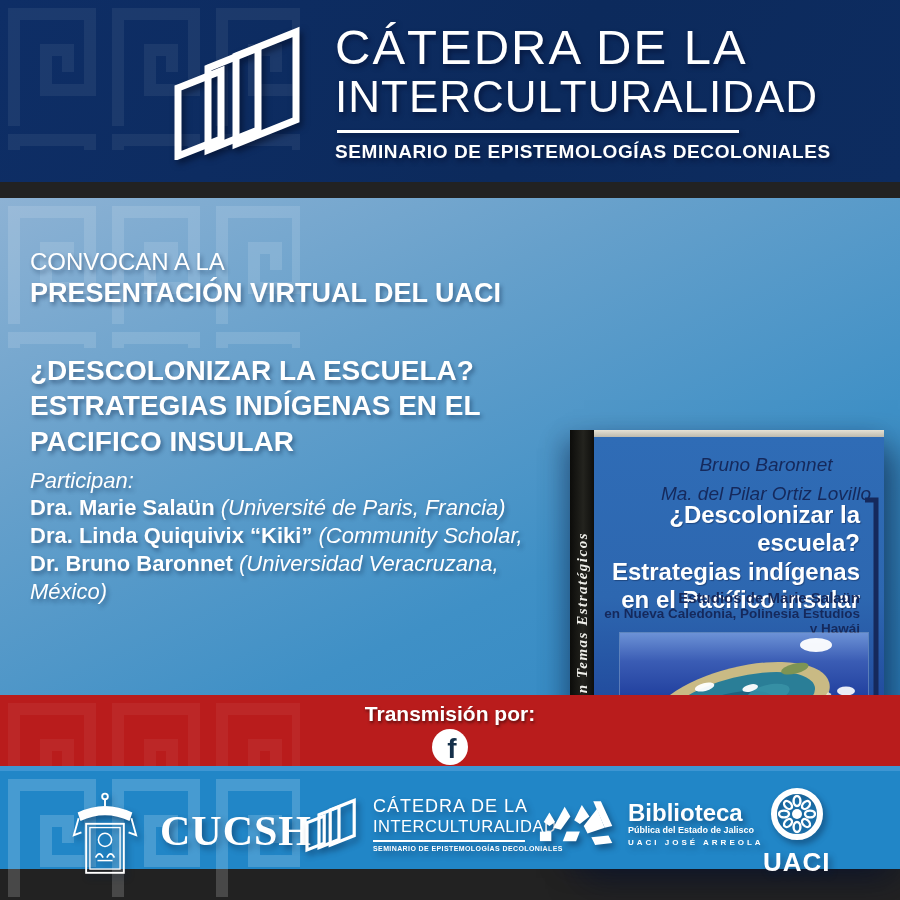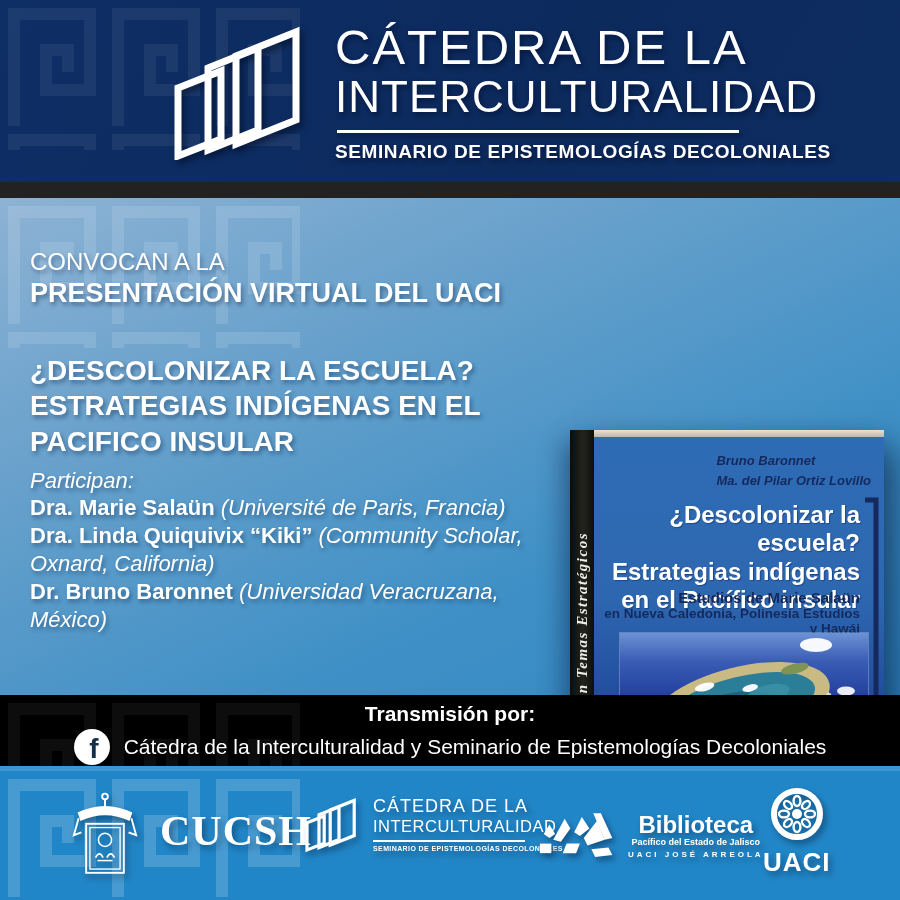--- a/index.html
+++ b/index.html
@@ -36,50 +36,50 @@
         box-shadow:14px 18px 32px rgba(0,14,45,.5),-8px 10px 22px rgba(0,14,45,.3);}
   .spine{position:absolute;left:0;top:0;width:24px;height:100%;
          background:linear-gradient(90deg,#0c0c0a,#23231e 55%,#0e0e0c);display:flex;align-items:center;justify-content:center;}
   .spine-text{writing-mode:vertical-rl;transform:rotate(180deg);color:#efefea;
               font-family:"Liberation Serif","DejaVu Serif",serif;font-style:italic;font-weight:700;
               font-size:15px;letter-spacing:1.5px;white-space:nowrap;}
   .pages-edge{position:absolute;left:24px;right:0;top:0;height:7px;
               background:linear-gradient(180deg,#e6e2d4,#bdbaae);}
   .cover{position:absolute;left:24px;right:0;top:7px;bottom:0;
          background:linear-gradient(180deg,#2f6cb6 0%,#2d67b0 38%,#224c9e 62%,#1c3f92 100%);}
-  .cover-authors{position:absolute;top:14px;right:13px;text-align:left;color:#15295c;
-                 font-weight:700;font-style:italic;font-size:13px;line-height:1.5;}
+  .cover-authors{position:absolute;top:14px;right:13px;text-align:center;color:#15295c;
+                 font-weight:400;font-style:italic;font-size:19px;line-height:1.5;}
   .cover-title{position:absolute;top:64px;right:24px;text-align:right;color:#fff;
                font-weight:700;font-size:24px;line-height:1.18;text-shadow:1px 1px 1px rgba(10,25,60,.4);}
   .cover-sub{position:absolute;top:152px;right:24px;text-align:right;color:#15295c;font-weight:700;}
   .cover-sub-l1{font-size:15px;padding-left:44px;}
   .cover-sub-l2{font-size:13.5px;}
   .bracket{position:absolute;right:5px;top:60px;}
   .cover-photo{position:absolute;left:26px;right:16px;top:196px;height:158px;box-shadow:0 0 0 1px rgba(255,255,255,.25);}
   .seal{position:absolute;right:18px;top:368px;}
 
   
-  .darkbar{top:695px;height:71px;background:#000000;border-bottom:5px solid #3e96d3;color:#fff;}
+  .darkbar{top:695px;height:71px;background:#b91c1c;border-bottom:5px solid #3e96d3;color:#fff;}
   .trans-label{position:relative;text-align:center;font-size:21px;font-weight:700;margin-top:7px;
                text-shadow:1px 2px 3px rgba(0,0,0,.5);}
   .trans-row{position:relative;display:flex;align-items:center;justify-content:center;gap:14px;margin-top:3px;}
   .trans-channel{font-size:21px;font-weight:400;text-shadow:1px 2px 3px rgba(0,0,0,.5);}
 
   
-  .footer{top:771px;height:129px;background:#2186c7;}
+  .footer{top:771px;height:98px;background:#2186c7;}
   .f-item{position:absolute;filter:drop-shadow(3px 4px 3px rgba(5,25,55,.45));color:#fff;}
   .cucsh{left:160px;top:36px;font-family:"Liberation Serif","DejaVu Serif",serif;
          font-weight:700;font-size:42px;letter-spacing:1px;}
   .f-catedra{left:303px;top:22px;display:flex;align-items:center;}
   .f-cat-text{margin-left:12px;}
   .f-cat-l1{font-size:18px;letter-spacing:1px;font-weight:400;line-height:1.15;}
   .f-cat-l2{font-size:16.5px;letter-spacing:.5px;font-weight:400;line-height:1.15;}
   .f-cat-rule{width:152px;height:1.5px;background:#fff;margin:4px 0 3px;}
   .f-cat-l3{font-size:7px;letter-spacing:.4px;font-weight:700;}
-  .f-biblio{left:538px;top:40px;display:flex;align-items:center;text-align:center;}
+  .f-biblio{left:538px;top:28px;display:flex;align-items:center;}
   .f-bib-text{margin-left:10px;}
   .f-bib-l1{font-size:24px;font-weight:700;line-height:1.05;}
   .f-bib-l2{font-size:9px;font-weight:700;line-height:1.3;}
   .f-bib-l3{font-size:8px;font-weight:700;letter-spacing:3px;line-height:1.4;}
   .f-uaci{left:763px;top:16px;text-align:center;}
   .f-uaci-label{font-size:26px;font-weight:700;letter-spacing:1px;margin-top:2px;text-align:right;}
 </style>
 </head>
 <body>
 
@@ -126,23 +126,20 @@
         <div>¿DESCOLONIZAR LA ESCUELA?</div>
         <div>ESTRATEGIAS INDÍGENAS EN EL</div>
         <div>PACIFICO INSULAR</div>
       </div>
       <div class="participan">Participan:</div>
       <div class="p-line">
         <span class="p-name">Dra. Marie Salaün</span><span class="p-aff"> (Université de Paris, Francia)</span>
       </div>
       <div class="p-line">
         <span class="p-name">Dra. Linda Quiquivix “Kiki”</span><span class="p-aff"> (Community Scholar,</span>
-      </div>
-      <div class="p-line">
-        <span class="p-name"></span><span class="p-aff">Oxnard, California)</span>
       </div>
       <div class="p-line">
         <span class="p-name">Dr. Bruno Baronnet</span><span class="p-aff"> (Universidad Veracruzana, México)</span>
       </div>
     </div>
 
     <div class="book">
       <div class="spine">
         <div class="spine-text">Colección Temas Estratégicos</div>
       </div>
@@ -205,21 +202,20 @@
   <div class="section darkbar">
     <svg class="pat">
         <rect width="900" height="71" fill="url(#meander)" opacity="0.05"></rect>
       </svg>
     <div class="trans-label">Transmisión por:</div>
     <div class="trans-row">
       <svg width="36" height="36" viewBox="0 0 36 36">
         <circle cx="18" cy="18" r="18" fill="#ffffff"></circle>
         <text x="20" y="29" text-anchor="middle" font-family="Liberation Sans, DejaVu Sans, sans-serif" font-size="28" font-weight="bold" fill="#15304a">f</text>
       </svg>
-      <div class="trans-channel">Cátedra de la Interculturalidad y Seminario de Epistemologías Decoloniales</div>
     </div>
   </div>
 
   <div class="section footer">
     <svg class="pat">
         <rect width="900" height="129" fill="url(#meander)" opacity="0.17"></rect>
       </svg>
 
     <svg class="f-item" style="left:72px;top:18px" width="66" height="96" viewBox="0 0 70 100">
       <g fill="none" stroke="#ffffff" stroke-width="2">
@@ -262,21 +258,21 @@
           <polygon points="30,34 44,34 40,44 26,44"></polygon>
           <polygon points="38,22 46,6 54,18 44,26"></polygon>
           <polygon points="48,28 62,10 70,30 52,36"></polygon>
           <polygon points="58,2 66,2 78,28 70,30"></polygon>
           <polygon points="56,40 74,38 78,46 60,48"></polygon>
           <polygon points="6,24 12,14 18,24 12,28"></polygon>
         </g>
       </svg>
       <div class="f-bib-text">
         <div class="f-bib-l1">Biblioteca</div>
-        <div class="f-bib-l2">Pacífico del Estado de Jalisco</div>
+        <div class="f-bib-l2">Pública del Estado de Jalisco</div>
         <div class="f-bib-l3">UACI JOSÉ ARREOLA</div>
       </div>
     </div>
 
     <div class="f-item f-uaci">
       <svg width="54" height="54" viewBox="0 0 54 54">
         <circle cx="27" cy="27" r="23" fill="none" stroke="#ffffff" stroke-width="6"></circle>
         <circle cx="27" cy="27" r="5" fill="#ffffff"></circle>
         <g fill="none" stroke="#ffffff" stroke-width="2.4">
           <ellipse cx="27" cy="14" rx="3.4" ry="5"></ellipse>

